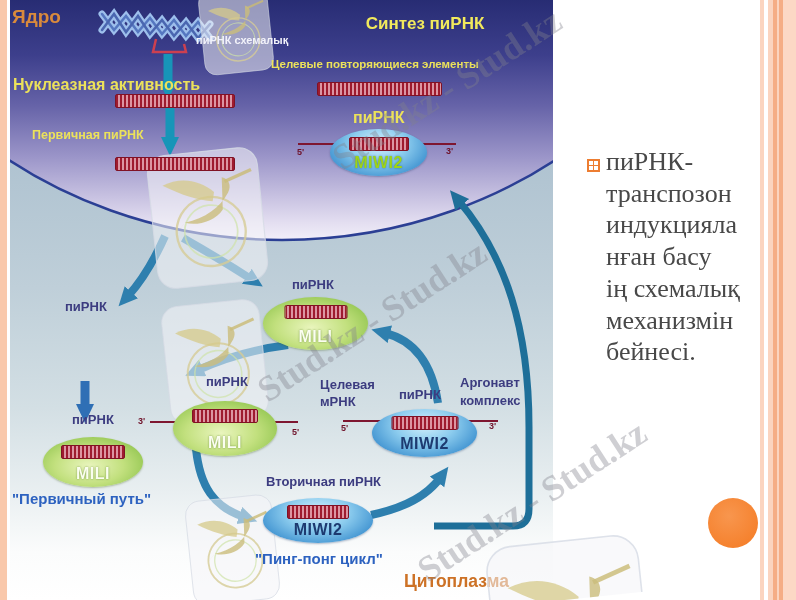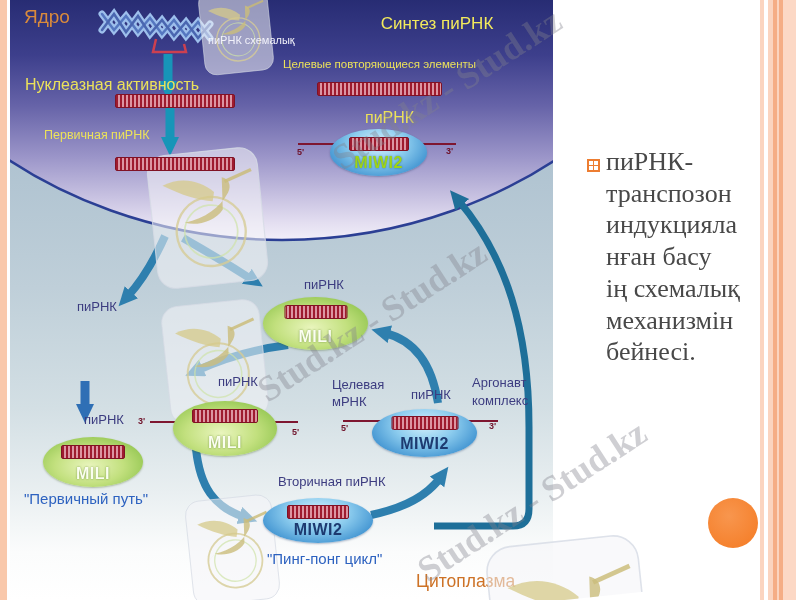--- a/index.html
+++ b/index.html
@@ -12,21 +12,21 @@
     linear-gradient(to right,#fbd4bf 0,#fbd4bf 4.5px,#ffffff 4.5px,#ffffff 8.5px,
     #fbd4bf 8.5px,#fbd4bf 13px,#f5ad85 13px,#f5ad85 17px,#fbd4bf 17px,#fbd4bf 19.5px,
     #f5ad85 19.5px,#f5ad85 23.5px,#fcd8c5 23.5px,#fcd8c5 36px);}
   
   #diagram{left:10px;top:0;width:543px;height:600px;overflow:hidden;background:
     linear-gradient(to bottom,#9fb4c8 0%,#aec2d0 25%,#bfcfd9 48%,#d3dfe4 68%,
     #e9eff1 82%,#fbfcfc 92%,#ffffff 100%);}
   #art{position:absolute;left:0;top:0;z-index:1;}
   .tile{position:absolute;z-index:2;transform:rotate(-6deg);}
   
-  .lbl{position:absolute;z-index:4;font-weight:normal;white-space:nowrap;margin-left:12px;}
+  .lbl{position:absolute;z-index:4;font-weight:bold;white-space:nowrap;}
   .yellow{color:#ece25a;font-size:16px;}
   .indigo{color:#3c3c80;font-size:13px;}
   .bluepath{color:#2d62c0;font-size:15px;}
   .prime{position:absolute;z-index:4;font-size:9px;font-weight:bold;color:#6e1028;}
   .rna{position:absolute;z-index:3;height:2px;background:#7e1630;}
   
   .bar{background:repeating-linear-gradient(90deg,#9e1b2f 0 2px,#dc95a2 2px 4px);
        border:1px solid #801225;border-radius:2px;height:12px;position:absolute;z-index:4;}
   .ell{position:absolute;z-index:4;border-radius:50%;}
   .ell .bar{left:50%;transform:translateX(-50%);top:8px;height:12px;}

